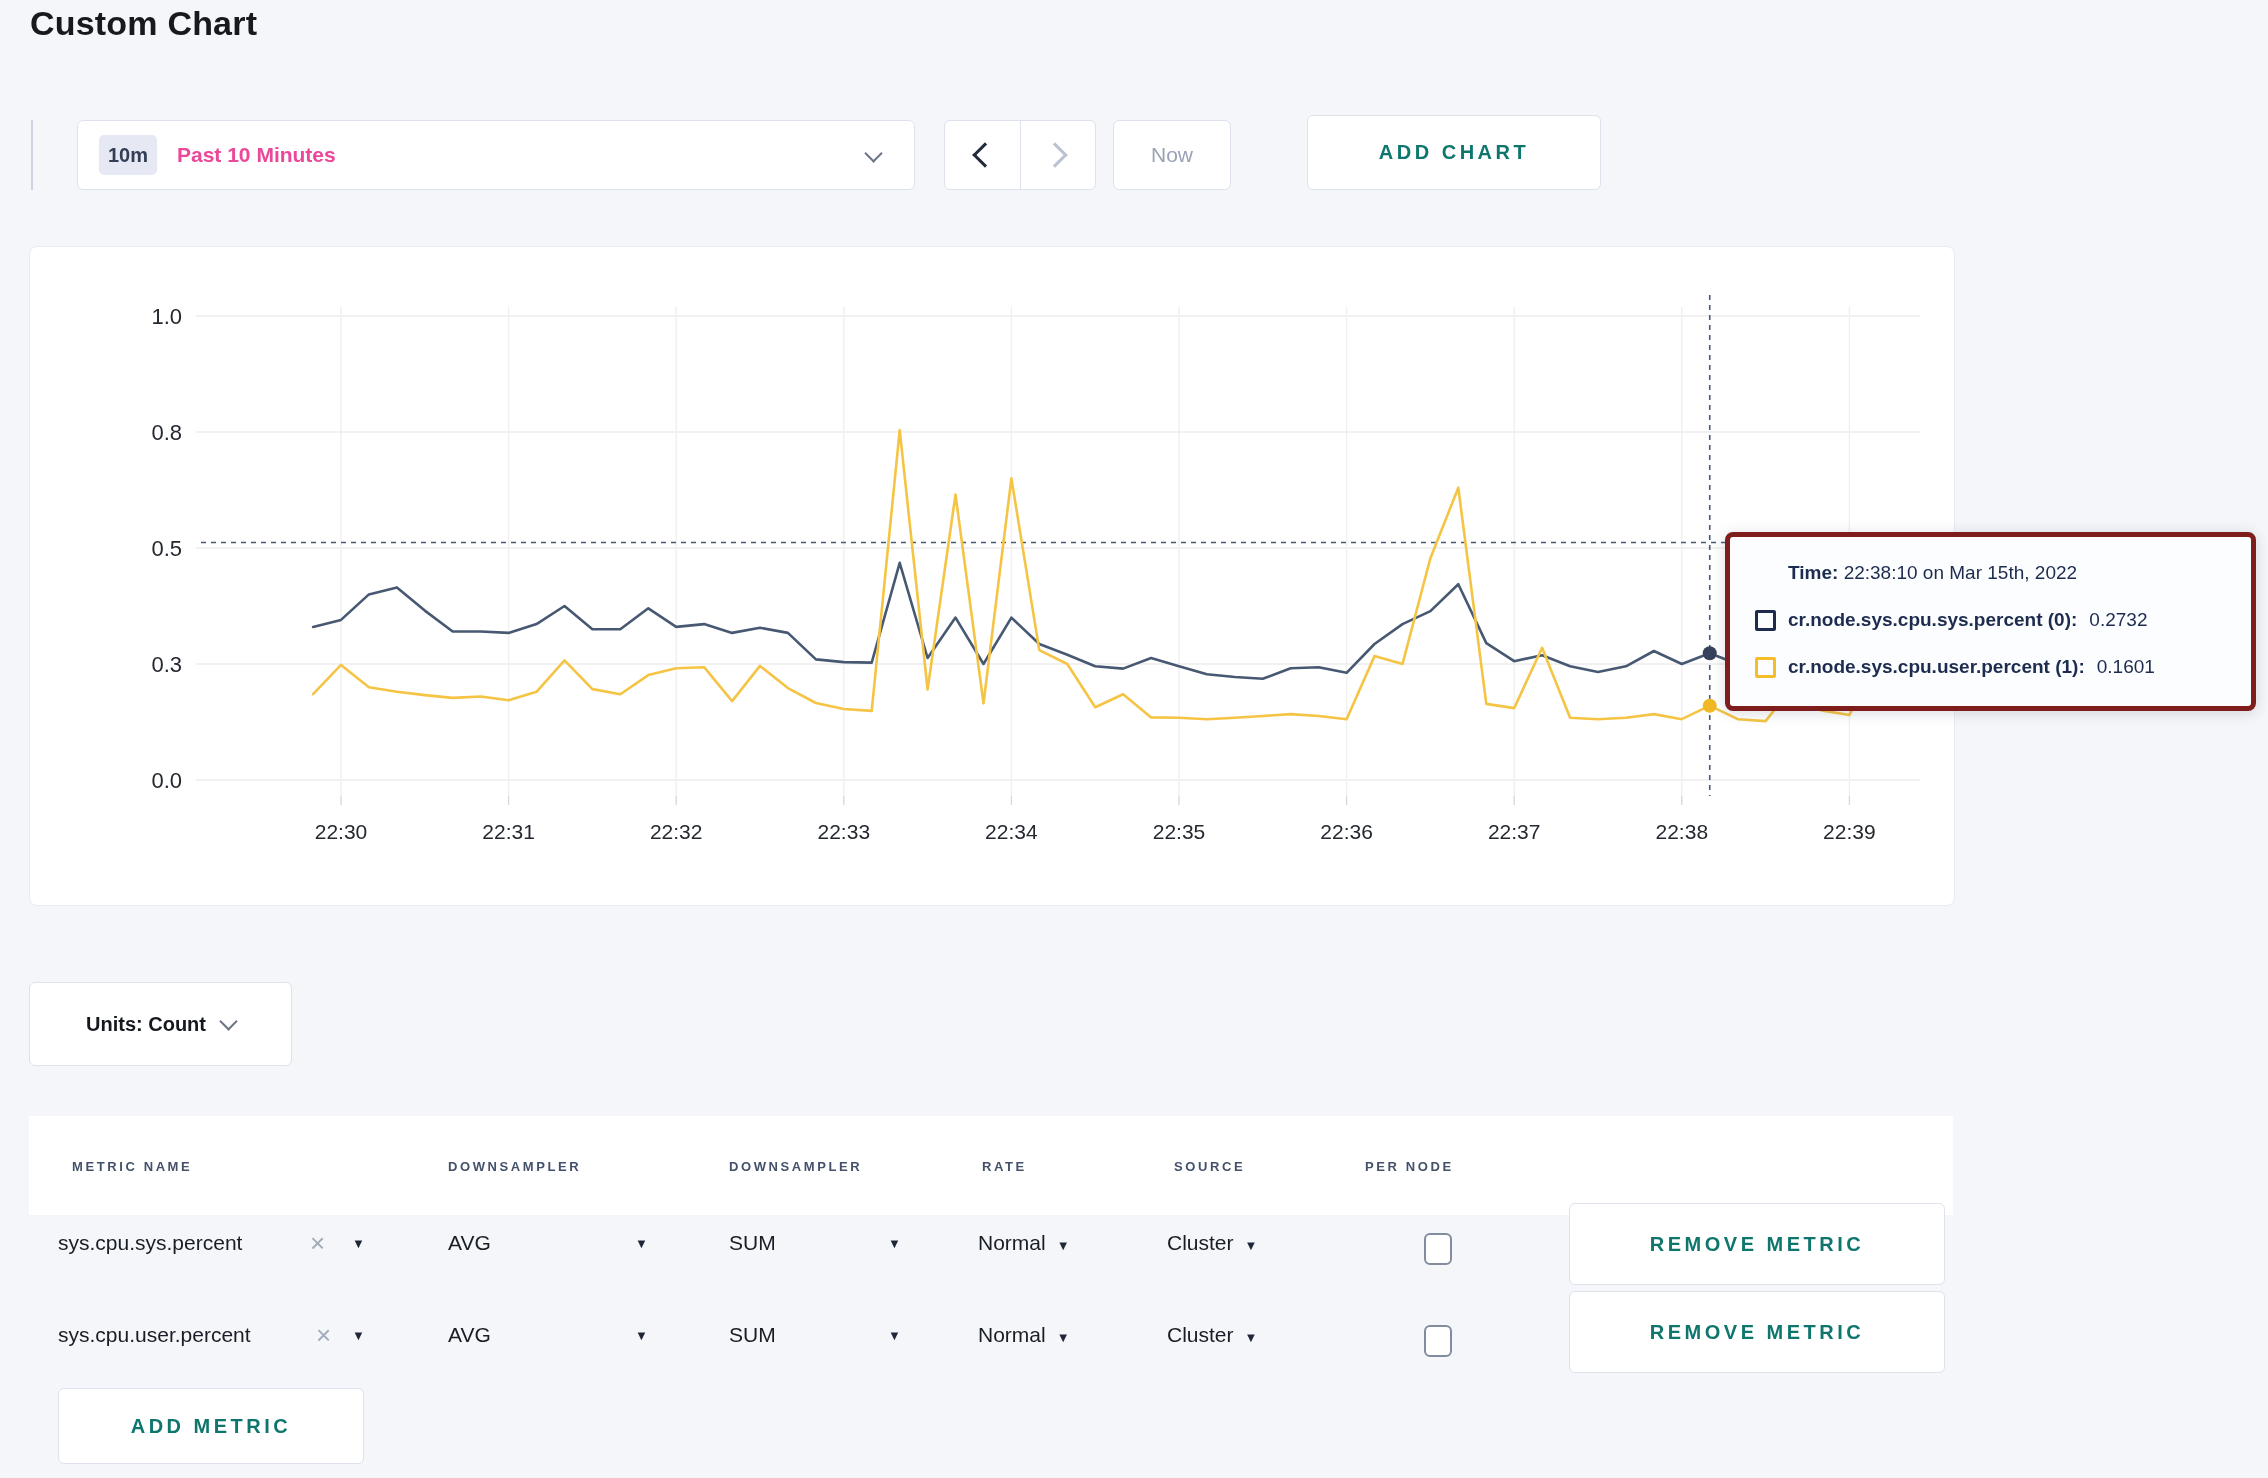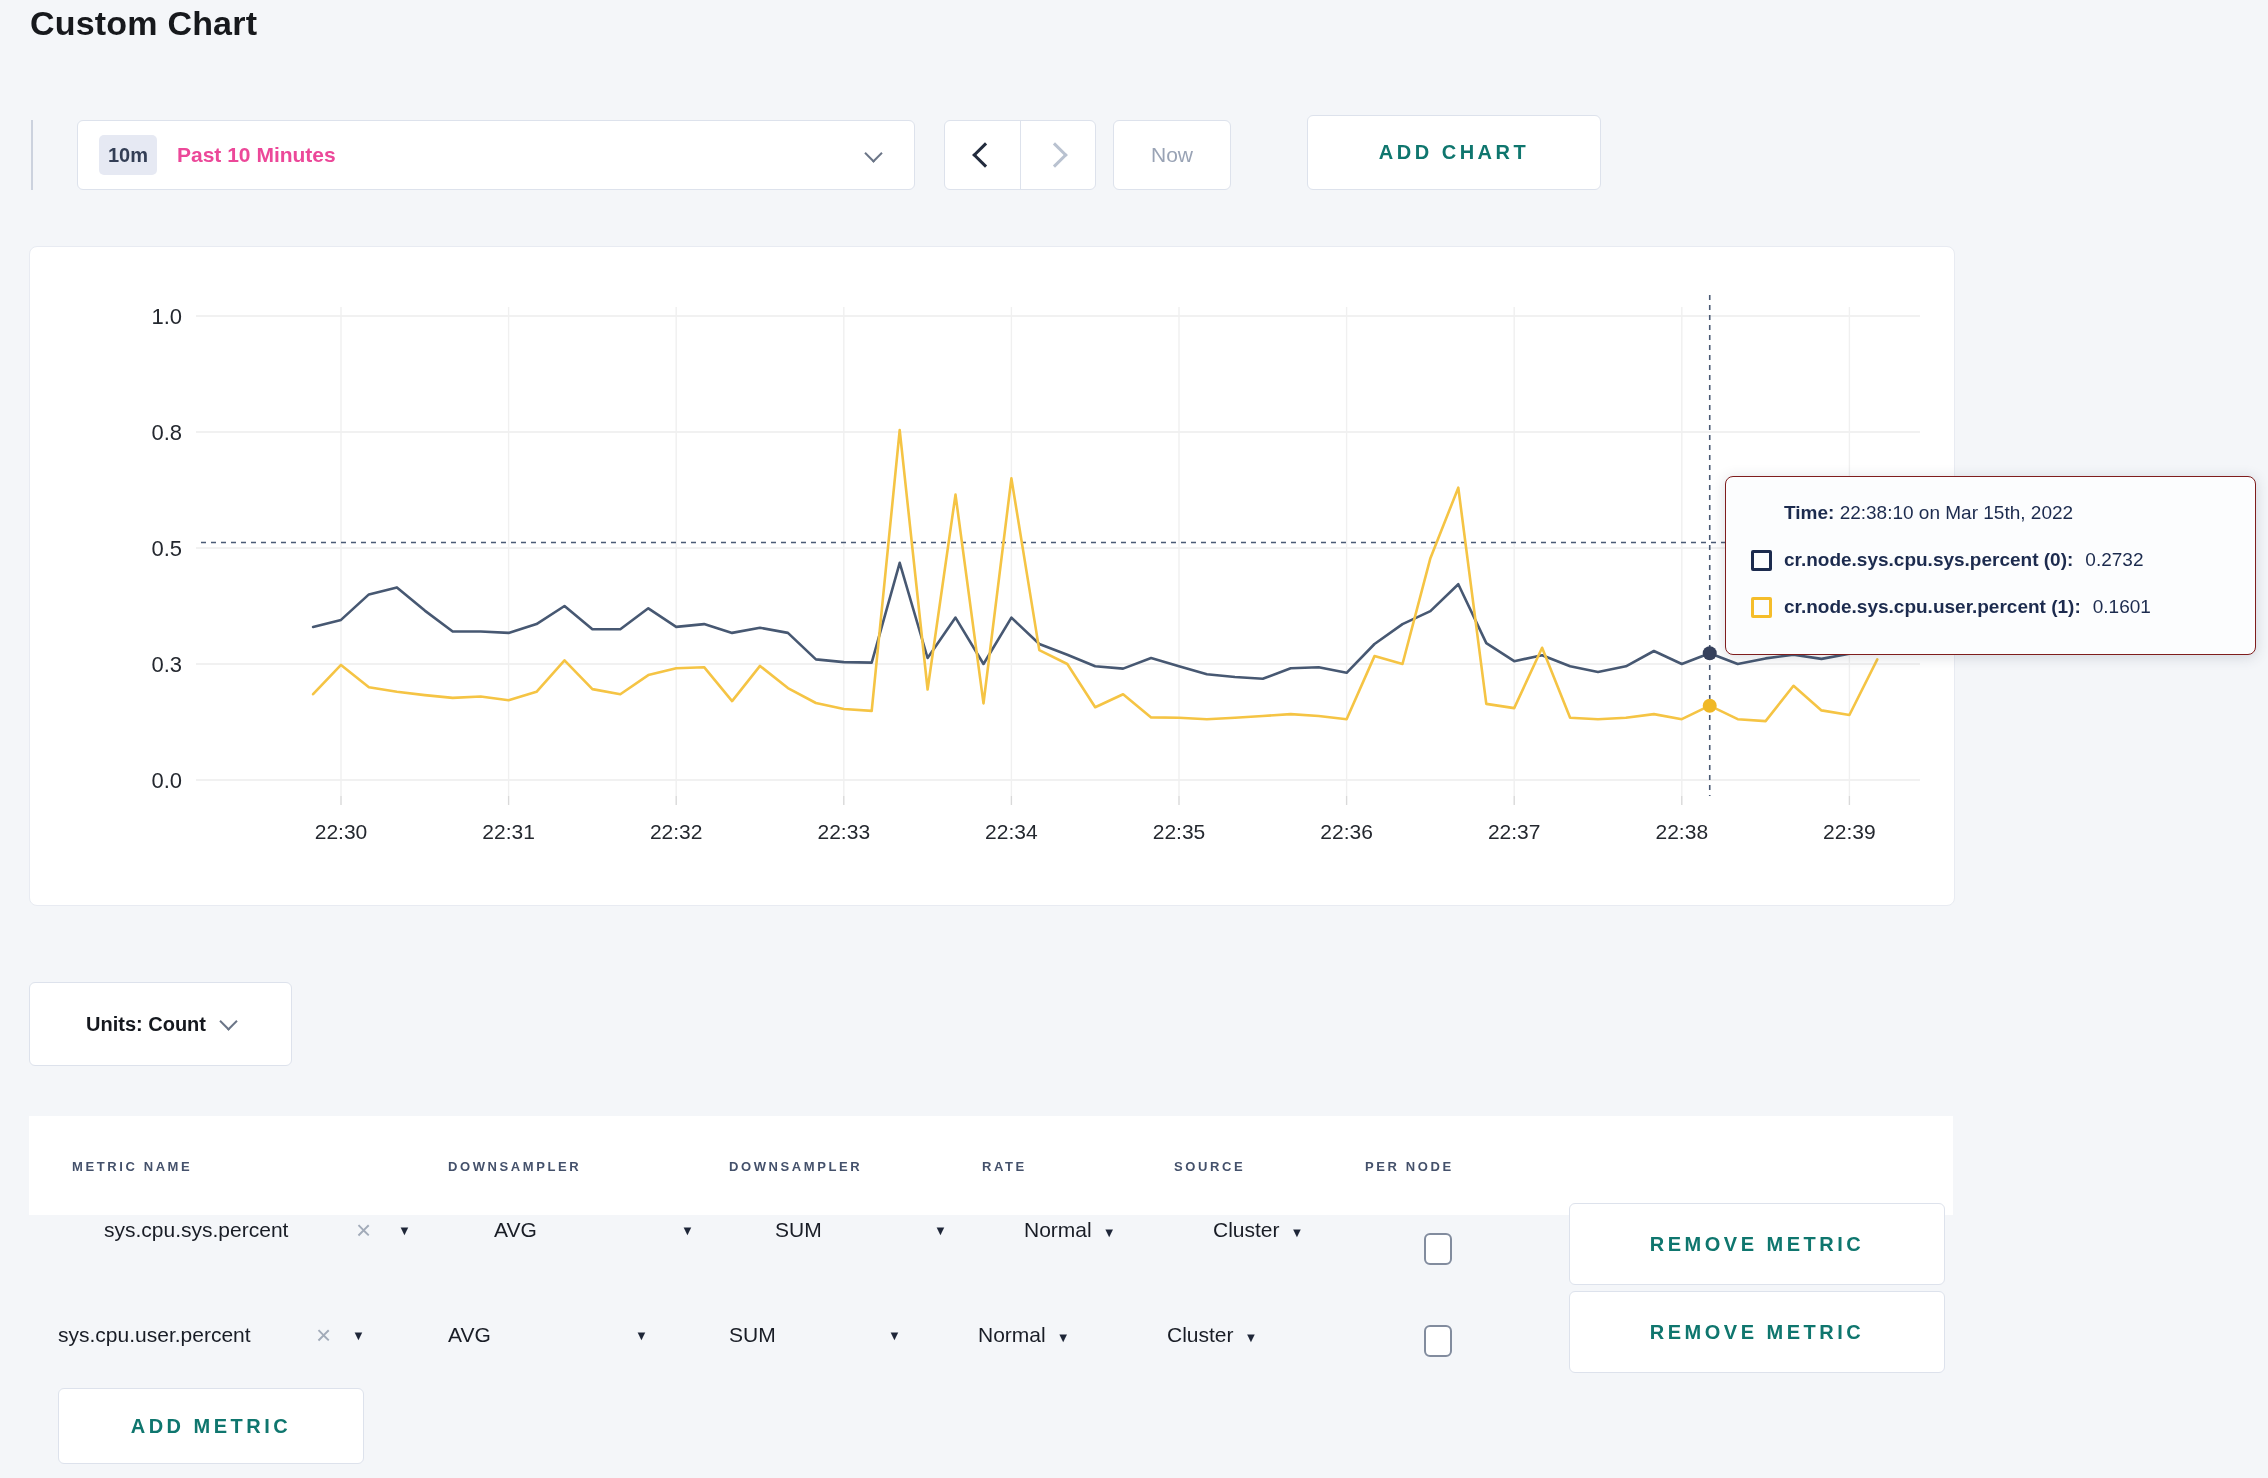--- a/index.html
+++ b/index.html
@@ -26,39 +26,39 @@
                transform:rotate(-135deg);margin-right:6px;}
   .now-btn{left:1113px;top:120px;width:118px;height:70px;display:flex;align-items:center;justify-content:center;
            font-size:21px;color:#99a3b5;cursor:default;}
   .blue-btn{display:flex;align-items:center;justify-content:center;color:#0f766e;font-weight:700;
             letter-spacing:3.5px;font-size:20px;cursor:pointer;margin-left:10px;}
   .addchart{left:1297px;top:115px;width:294px;height:75px;}
   
   .chart-card{left:29px;top:246px;width:1924px;height:658px;background:#fff;
               border:1px solid #e8ebf2;border-radius:8px;}
   
-  .tooltip{left:1725px;top:476px;width:531px;height:179px;background:#fcfdfe;border-radius:8px;
-           box-shadow:0 2px 14px rgba(50,60,85,.18);border:1px solid #7f1d1d;box-sizing:border-box;
+  .tooltip{left:1725px;top:532px;width:531px;height:179px;background:#fcfdfe;border-radius:8px;
+           box-shadow:0 2px 14px rgba(50,60,85,.18);border:5px solid #7f1d1d;box-sizing:border-box;
            padding:25px 0 0 25px;font-size:19px;color:#1c2b4e;z-index:5;}
   .tt-time{margin-left:33px;}
   .tt-row{margin-top:25px;display:flex;align-items:center;}
   .tt-sw{width:15px;height:15px;border:3px solid #1c2b4e;border-radius:2px;margin-right:12px;flex:none;}
   .b{font-weight:700;}
   .tt-val{margin-left:12px;}
   
   .units{left:29px;top:982px;width:263px;height:84px;display:flex;align-items:center;justify-content:center;
          gap:16px;font-size:20px;font-weight:700;color:#15181e;cursor:pointer;}
   .removechart{left:309px;top:984px;width:363px;height:82px;}
   
   .metrics{left:29px;top:1116px;width:1924px;height:362px;}
   .mheader{position:absolute;left:0;top:0;width:1924px;height:99px;background:#fff;}
   .hcell{position:absolute;top:50%;transform:translateY(-50%);font-size:13px;font-weight:700;
          letter-spacing:2.6px;color:#44516b;}
   .mcell{position:absolute;transform:translateY(-50%);font-size:21px;color:#191d26;white-space:nowrap;}
-  .r1{top:114px;margin-left:46px;} .r2{top:219px;}
+  .r1{top:127px;} .r2{top:219px;}
   .xmark{color:#a2abb9;font-size:26px;cursor:pointer;}
   .tri{font-size:13px;color:#1e2638;cursor:pointer;}
   .tri-in{margin-left:11px;}
   .cbox{position:absolute;left:1395px;width:28px;height:32px;border:2px solid #828c9e;border-radius:6px;
         background:#fff;box-sizing:border-box;transform:translateY(-50%);cursor:pointer;}
   .cb1{top:133px;} .cb2{top:225px;}
   .rm-btn{position:absolute;left:1530px;width:376px;height:82px;text-align:right;}
   .rm1{top:87px;} .rm2{top:175px;}
   .addmetric{position:absolute;left:19px;top:272px;width:306px;height:76px;}
 </style>

